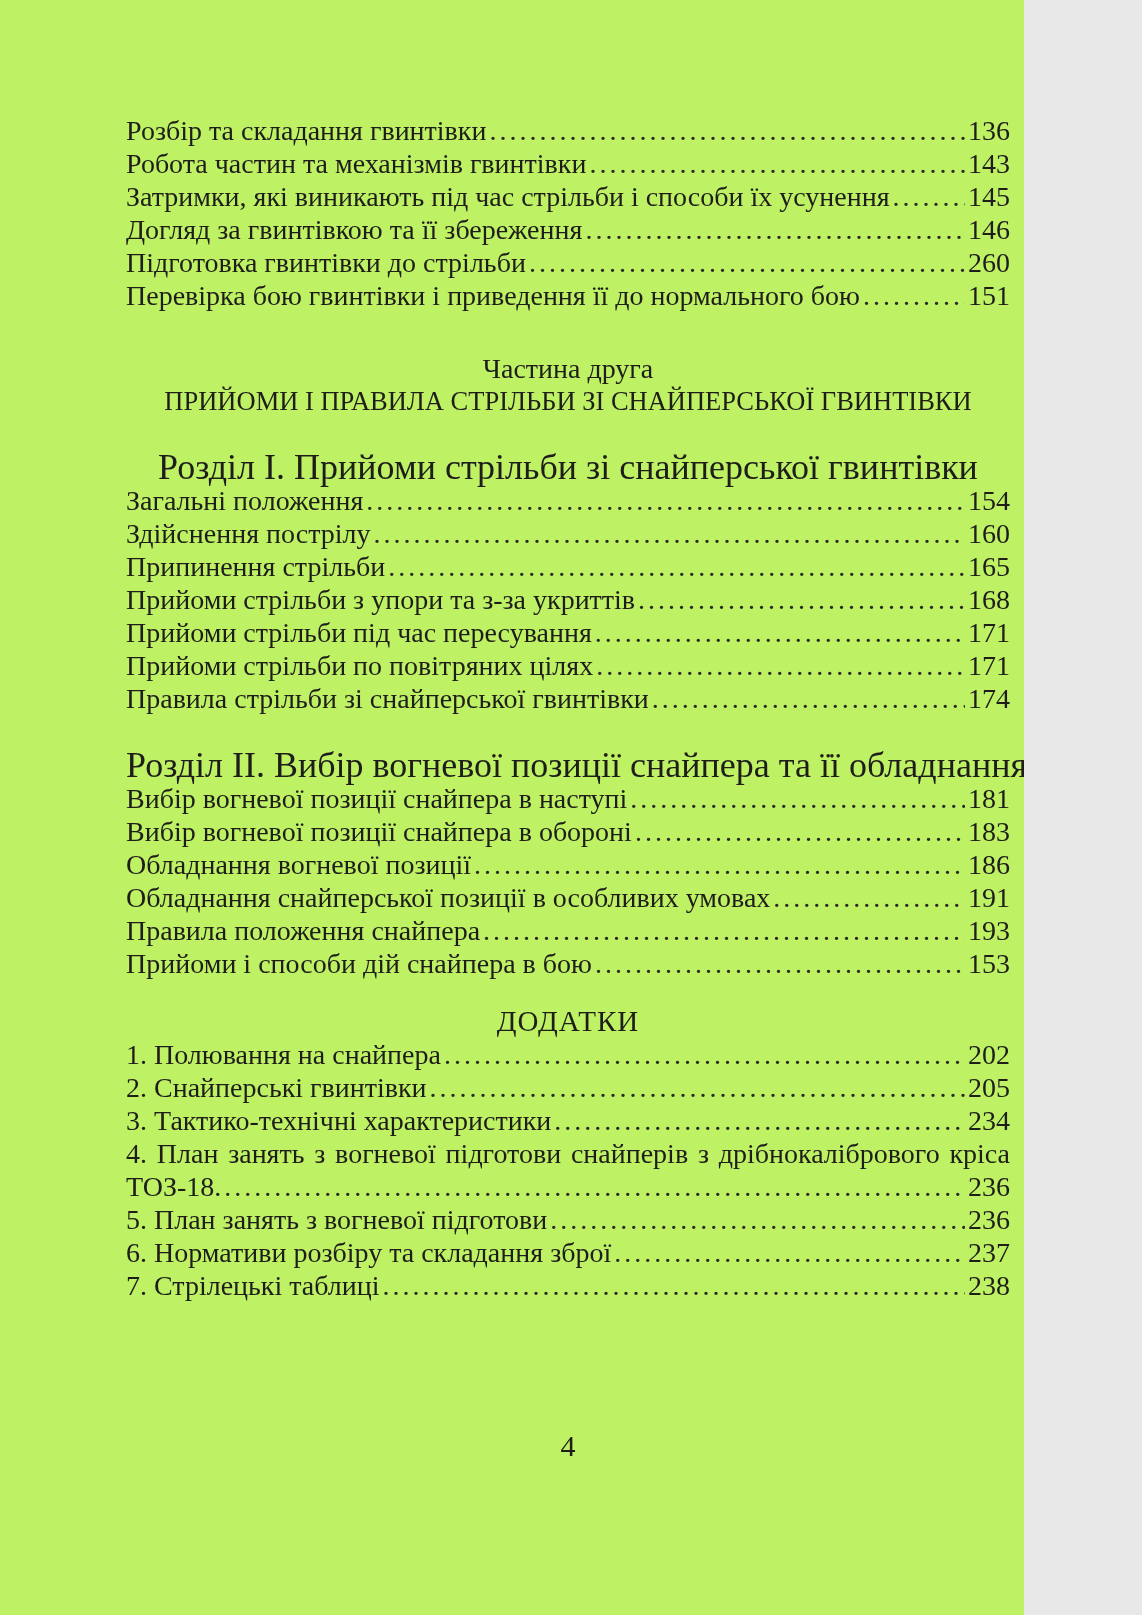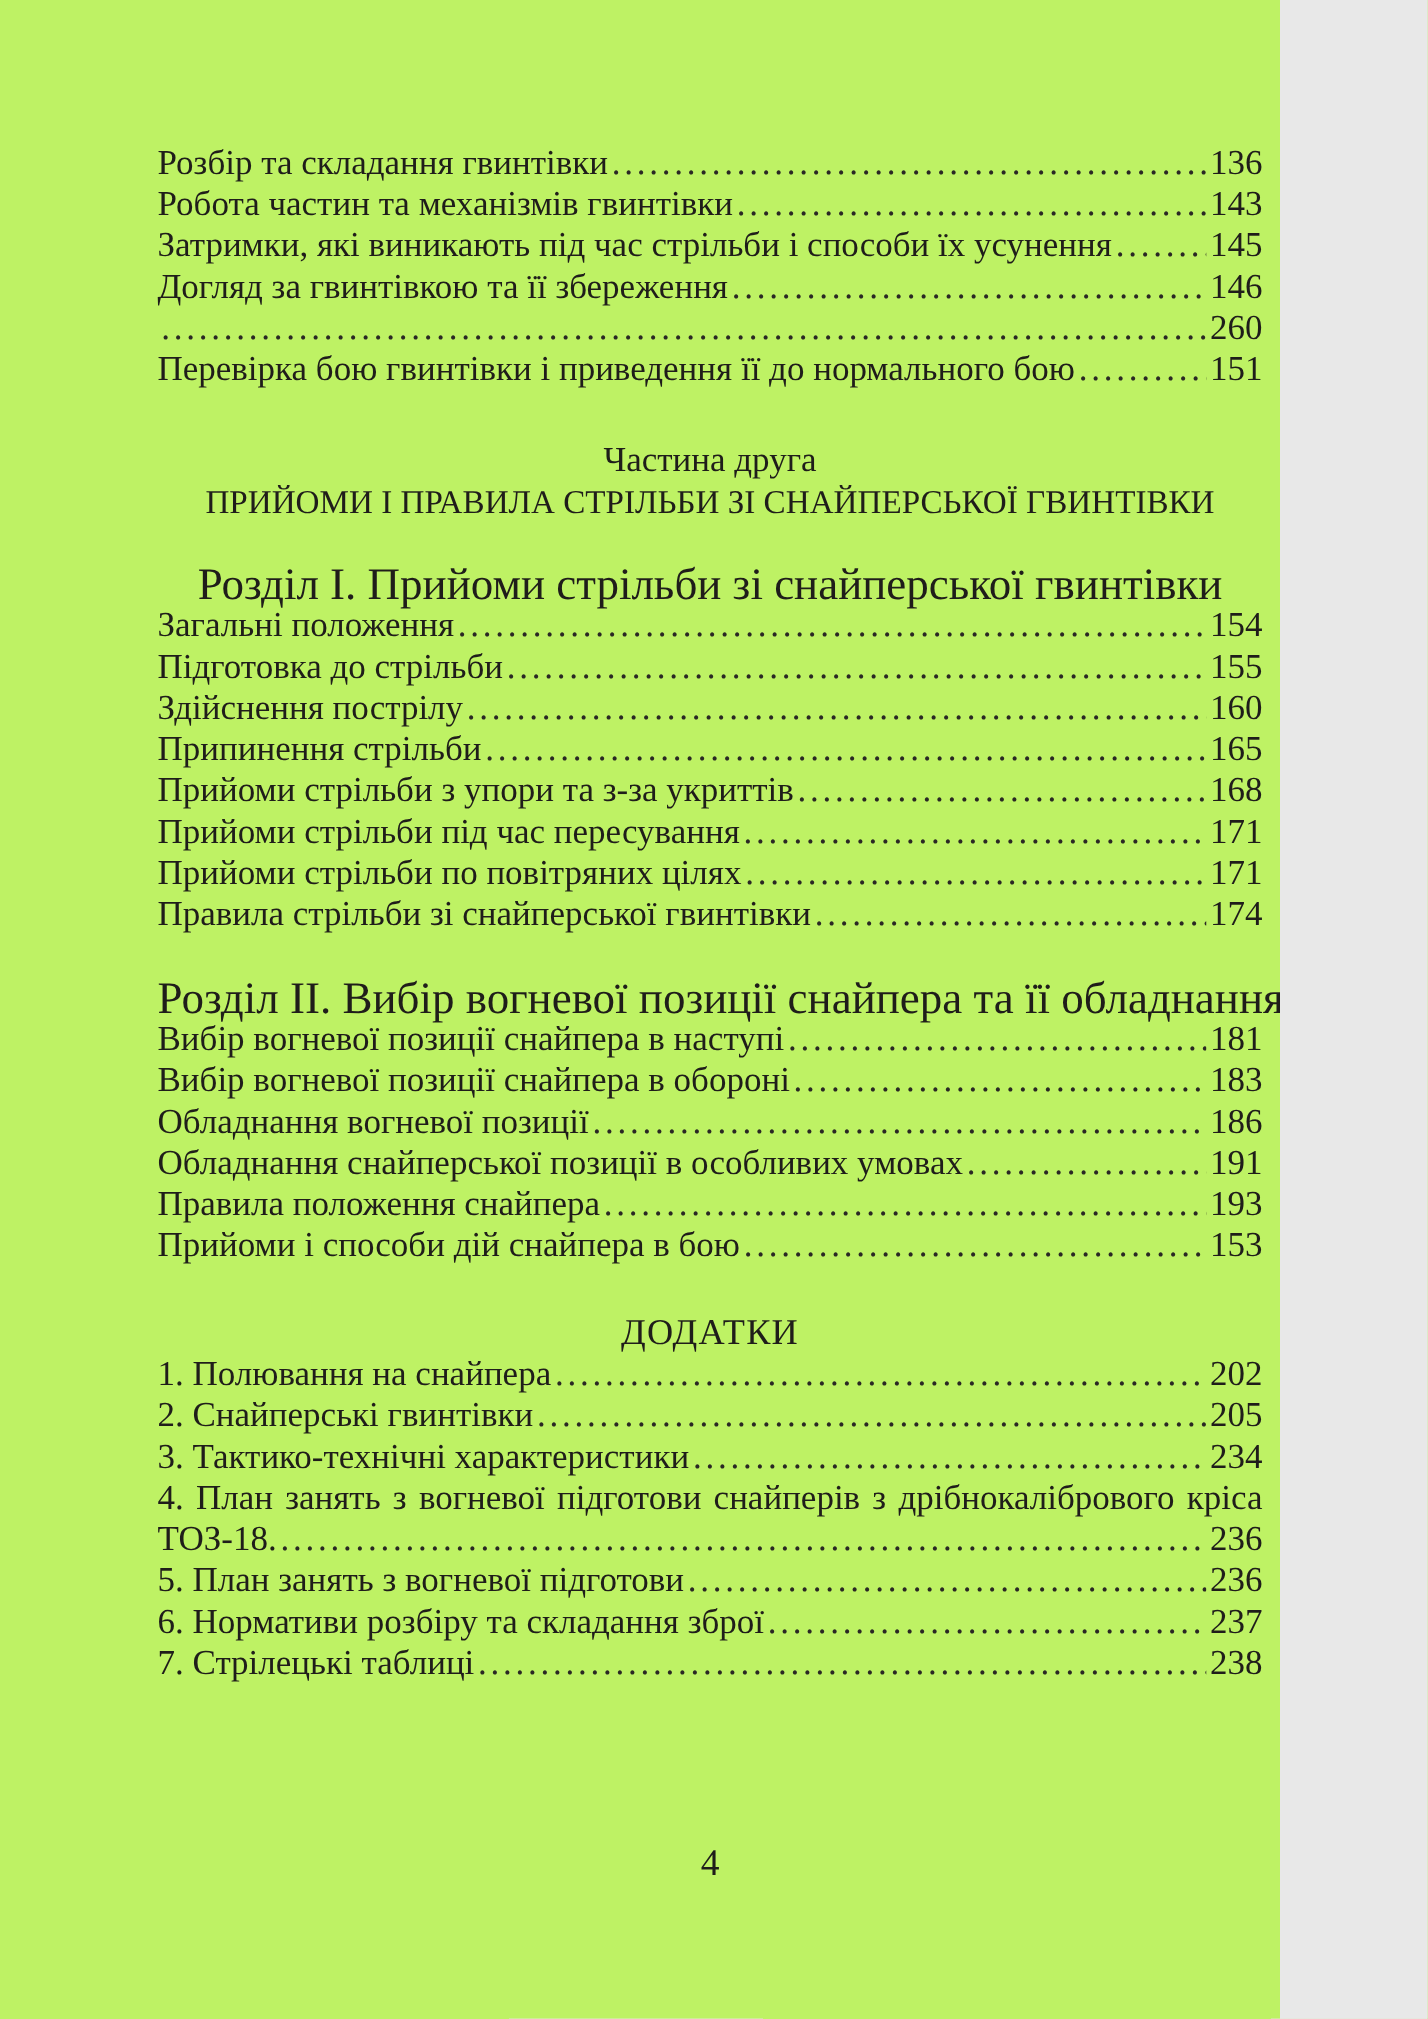--- a/index.html
+++ b/index.html
@@ -55,21 +55,21 @@
   }
   .chapter-heading {
     margin-top: 33px;
     text-align: center;
     font-size: 36px;
     line-height: 33px;
     white-space: nowrap;
   }
   .mt-chapter2 { margin-top: 34px; }
   .appendix-heading {
-    margin-top: 37px;
+    margin-top: 25px;
     text-align: center;
     font-size: 29px;
     line-height: 33px;
     letter-spacing: 1px;
   }
   .wrap-line-1 {
     font-size: 28px;
     line-height: 33px;
     text-align: justify;
     text-align-last: justify;
@@ -102,20 +102,21 @@
         <span class="toc-title">Затримки, які виникають під час стрільби і способи їх усунення</span>
         <span class="leader"></span>
         <span class="toc-page">145</span>
       </div>
       <div class="toc-row">
         <span class="toc-title">Догляд за гвинтівкою та її збереження</span>
         <span class="leader"></span>
         <span class="toc-page">146</span>
       </div>
       <div class="toc-row">
+        <span class="toc-title">Підготовка гвинтівки до стрільби</span>
         <span class="leader"></span>
         <span class="toc-page">260</span>
       </div>
       <div class="toc-row">
         <span class="toc-title">Перевірка бою гвинтівки і приведення її до нормального бою</span>
         <span class="leader"></span>
         <span class="toc-page">151</span>
       </div>
     </div>
 
@@ -125,25 +126,20 @@
     </div>
 
     <div class="chapter-heading">Розділ І. Прийоми стрільби зі снайперської гвинтівки</div>
     <div class="toc-block">
       <div class="toc-row">
         <span class="toc-title">Загальні положення</span>
         <span class="leader"></span>
         <span class="toc-page">154</span>
       </div>
       <div class="toc-row">
-        <span class="toc-title">Підготовка до стрільби</span>
-        <span class="leader"></span>
-        <span class="toc-page">155</span>
-      </div>
-      <div class="toc-row">
         <span class="toc-title">Здійснення пострілу</span>
         <span class="leader"></span>
         <span class="toc-page">160</span>
       </div>
       <div class="toc-row">
         <span class="toc-title">Припинення стрільби</span>
         <span class="leader"></span>
         <span class="toc-page">165</span>
       </div>
       <div class="toc-row">

